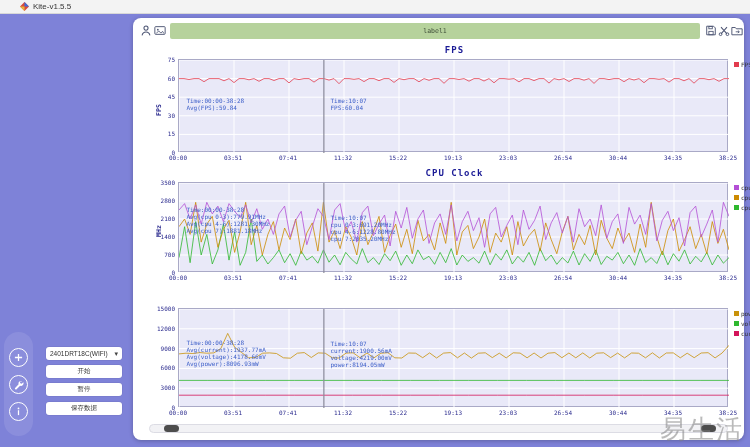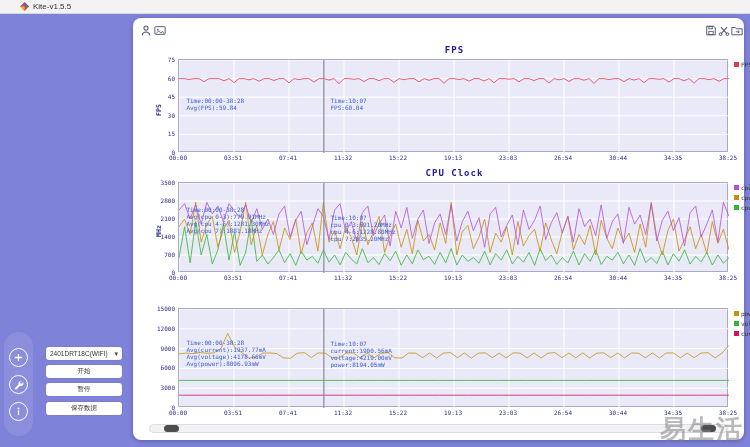--- a/index.html
+++ b/index.html
@@ -61,21 +61,21 @@
 
   
   .hscroll { position:absolute; left:16px; top:406px; width:579px; height:9px;
              background:#f2f2f5; border:1px solid #dcdce4; border-radius:5px; }
   .hs-handle { position:absolute; top:0px; width:15px; height:7px; background:#4d4d4d;
                border-radius:4px; cursor:pointer; }
 
   
   .watermark { position:absolute; right:6px; bottom:0px; text-align:center;
                color:rgba(130,130,130,0.55); pointer-events:none; }
-  .watermark .w1 { font-size:26px; font-weight:bold; letter-spacing:2px; }
+  .watermark .w1 { font-size:26px; font-weight:normal; letter-spacing:2px; }
   .watermark .w2 { font-size:12px; letter-spacing:3px; color:rgba(150,150,150,0.6); }
 </style>
 </head>
 <body>
 
 <div class="titlebar">
   <svg width="9" height="9" viewBox="0 0 10 10">
     <polygon points="5,0 10,5 5,10 0,5" fill="#d94b3c"></polygon>
     <polygon points="5,0 10,5 5,5" fill="#3c6bd9"></polygon>
     <polygon points="5,10 0,5 5,5" fill="#e8b33c"></polygon>
@@ -119,20 +119,21 @@
         <path d="M2.4 12.6c.6-2.6 2.4-3.9 4.6-3.9s4 1.3 4.6 3.9" fill="none" stroke="currentColor" stroke-width="1.2"></path>
       </svg>
     </div>
     <div class="tb-icon" style="left:21px;">
       <svg viewBox="0 0 14 14">
         <rect x="1" y="2.5" width="12" height="9" rx="1" fill="none" stroke="currentColor" stroke-width="1.1"></rect>
         <circle cx="4.5" cy="6" r="1" fill="currentColor"></circle>
         <path d="M2.5 10.5l3-3 2.5 2.5 2-2 1.5 2.5" fill="none" stroke="currentColor" stroke-width="1"></path>
       </svg>
     </div>
+    <div class="labelbar">label1</div>
     <div class="tb-icon" style="left:572px;">
       <svg viewBox="0 0 14 14">
         <path d="M2 2h8l2 2v8H2z" fill="none" stroke="currentColor" stroke-width="1.1"></path>
         <rect x="4.5" y="8" width="5" height="4" fill="none" stroke="currentColor" stroke-width="1"></rect>
         <rect x="4.5" y="2.4" width="4" height="2.6" fill="none" stroke="currentColor" stroke-width="1"></rect>
       </svg>
     </div>
     <div class="tb-icon" style="left:585px;">
       <svg viewBox="0 0 14 14">
         <path d="M3.5 3l7 8M10.5 3l-7 8" stroke="currentColor" stroke-width="1.2" fill="none"></path>

